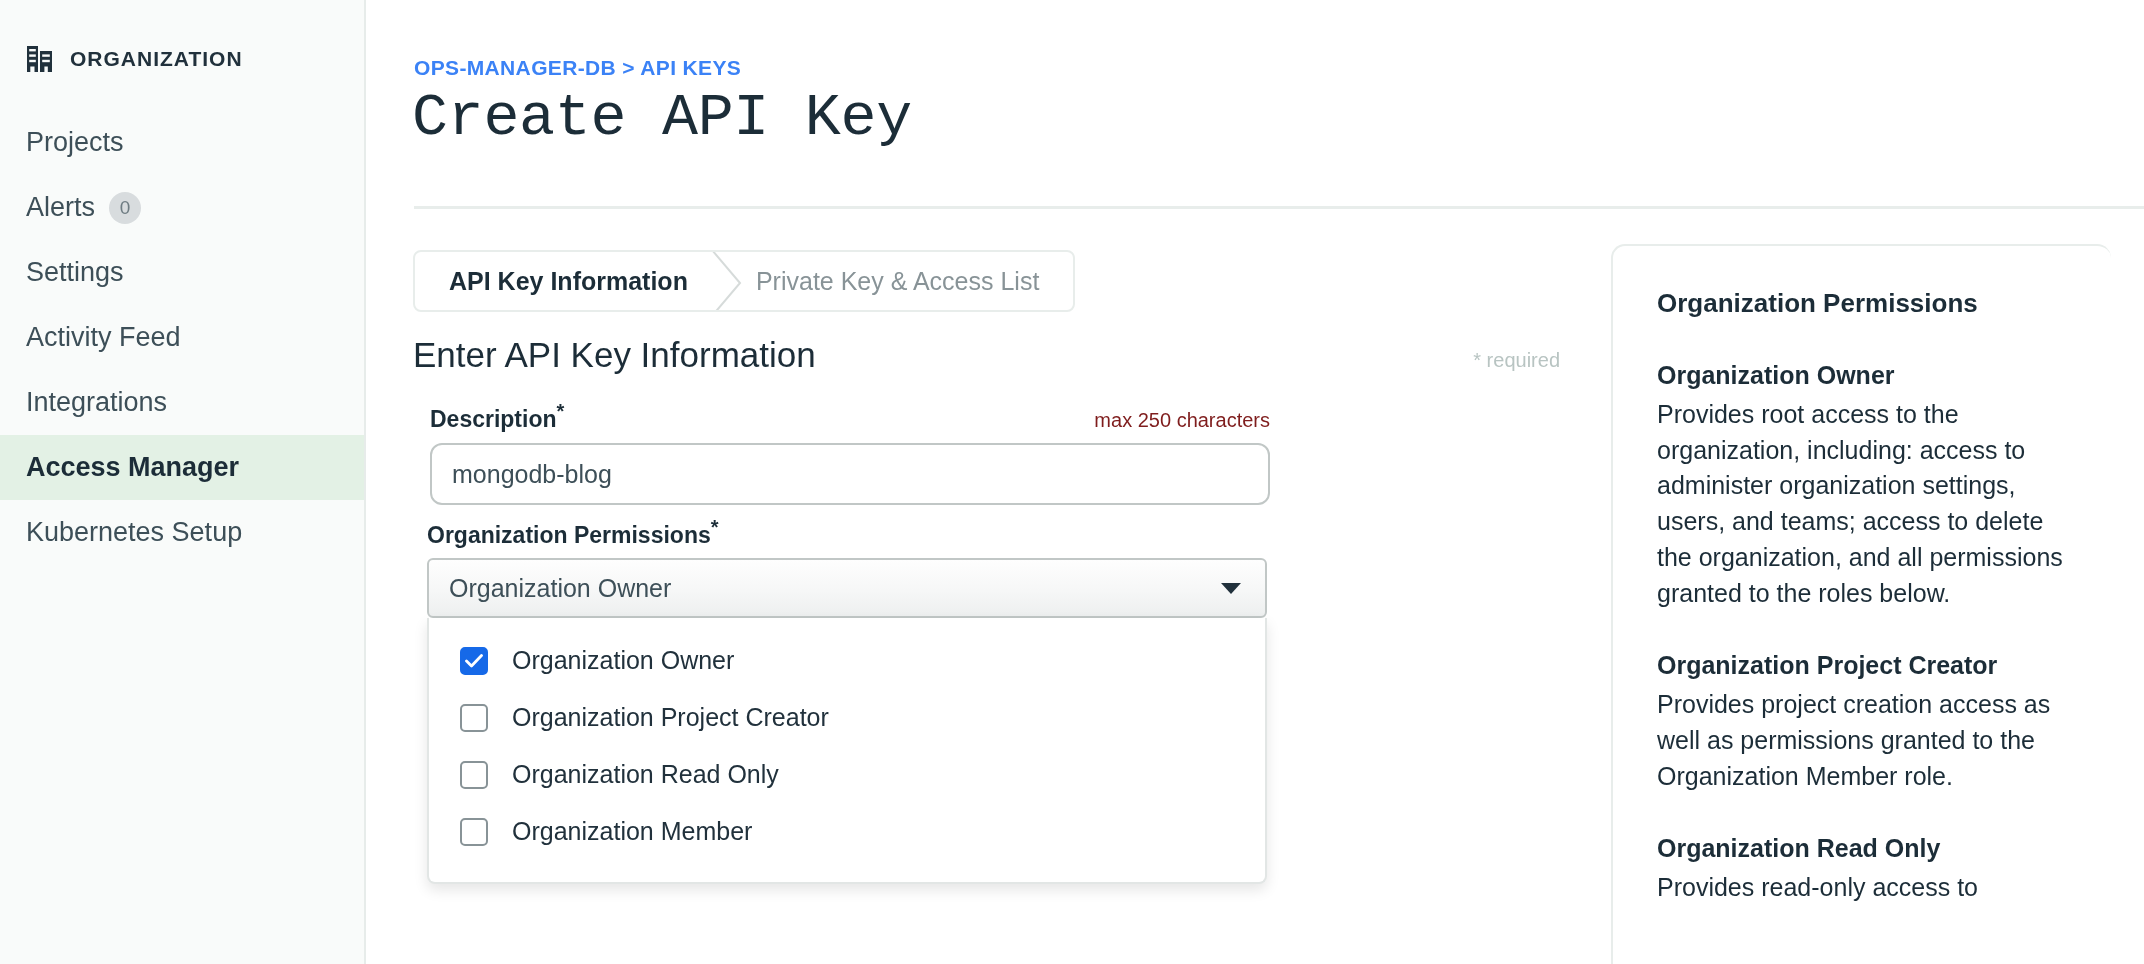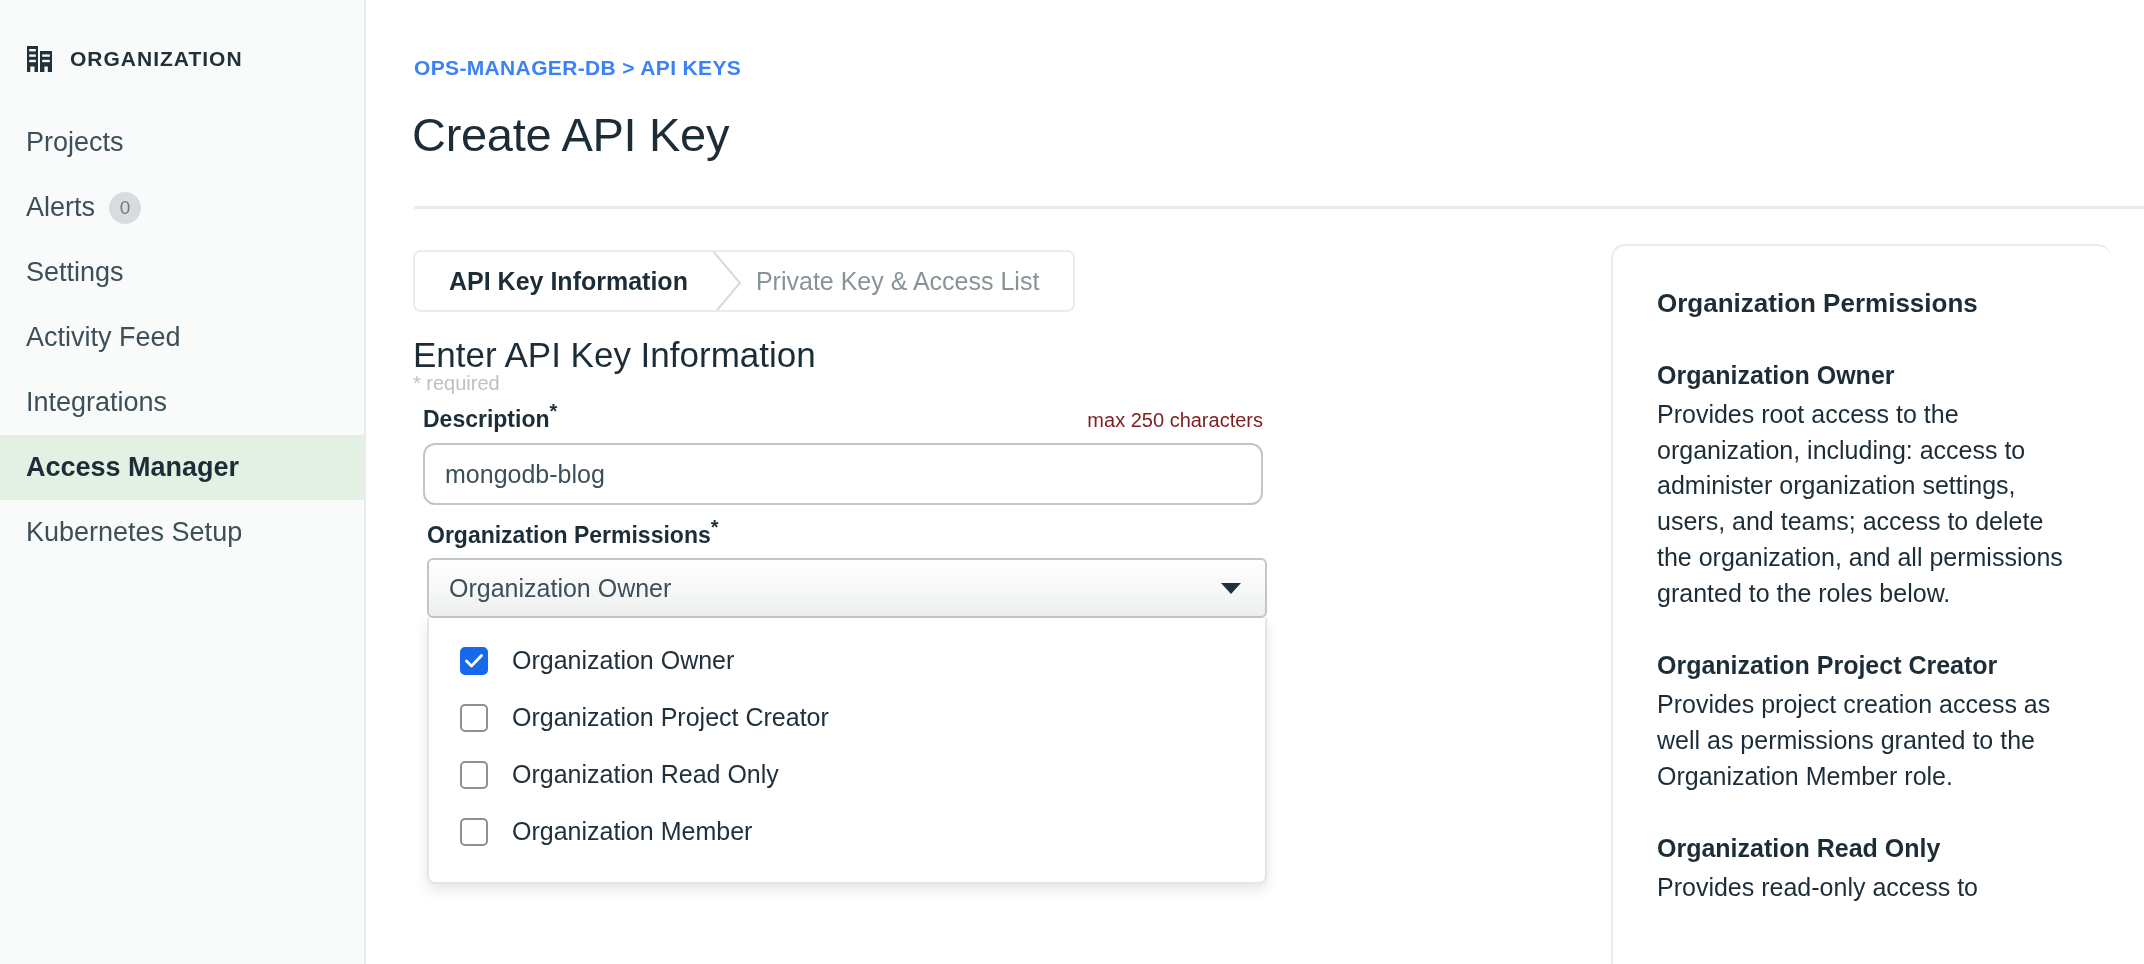--- a/index.html
+++ b/index.html
@@ -103,23 +103,23 @@
     font-weight: 700;
     letter-spacing: 0.35px;
     color: #3b82f6;
     cursor: pointer;
     white-space: nowrap;
   }
 
   .page-title {
     position: absolute;
     left: 46px;
-    top: 108px;
-    font-family: Liberation Sans, sans-serif;
-    font-size: 47px;
+    top: 84px;
+    font-family: Liberation Mono, monospace;
+    font-size: 60px;
     font-weight: 400;
     color: #1C2D38;
     letter-spacing: -0.3px;
     line-height: 1.15;
   }
 
   .title-rule {
     position: absolute;
     left: 48px;
     top: 206px;
@@ -176,40 +176,39 @@
 
   
   .section-head {
     position: absolute;
     left: 47px;
     top: 337px;
     width: 1147px;
     display: flex;
     align-items: baseline;
     justify-content: space-between;
-    flex-direction: column;
   }
 
   .section-title {
     font-size: 35px;
     font-weight: 400;
     color: #1C2D38;
     line-height: 1;
   }
 
   .required-hint {
     font-size: 20px;
     color: #B8C4C2;
     font-weight: 400;
   }
 
   
   .field-desc {
     position: absolute;
-    left: 57px;
+    left: 64px;
     top: 408px;
     width: 840px;
   }
 
   .field-label-row {
     display: flex;
     align-items: baseline;
     justify-content: space-between;
     margin-bottom: 11px;
   }

